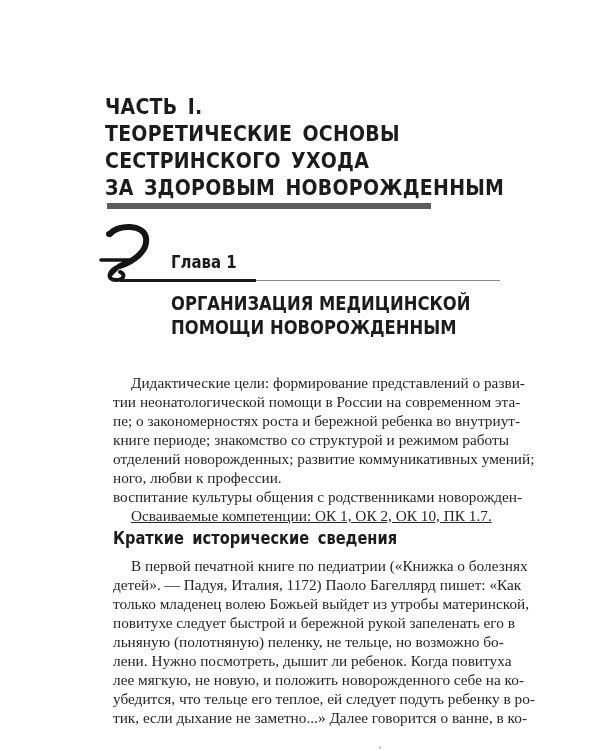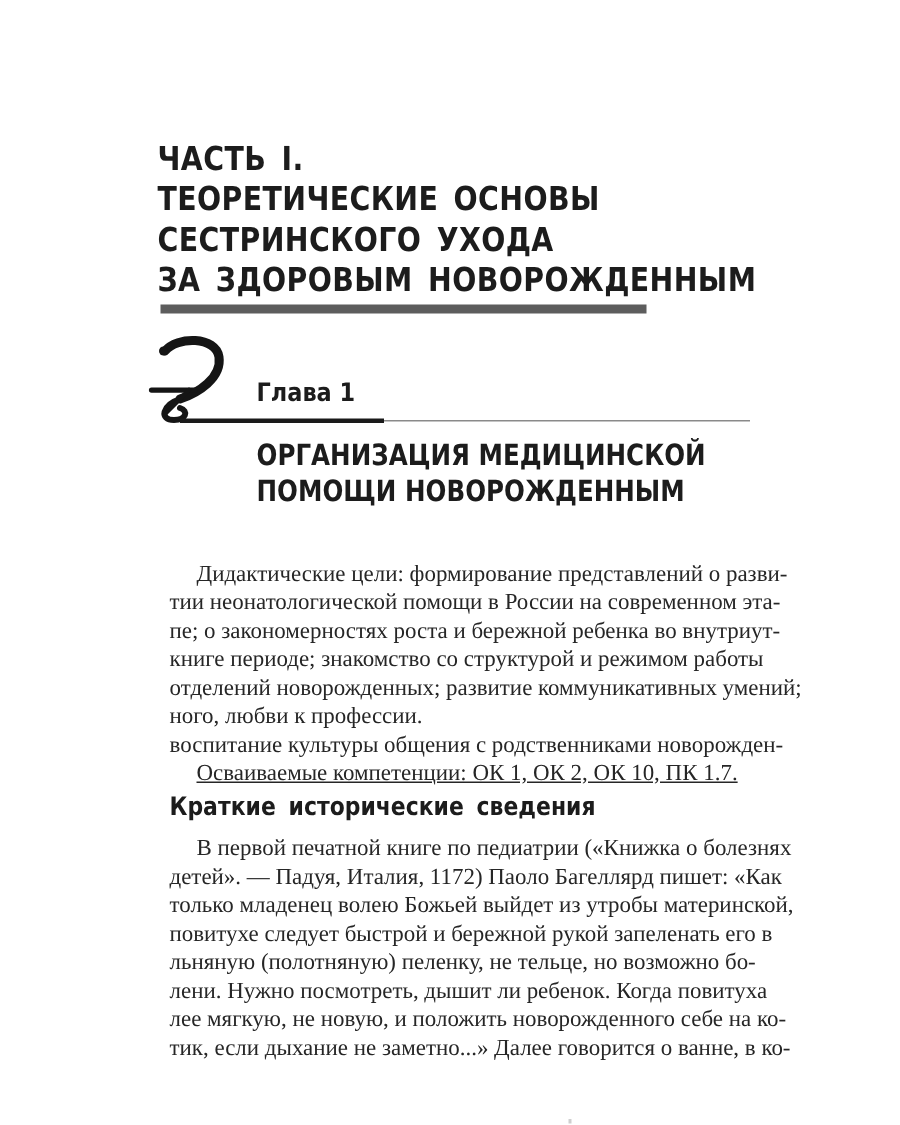--- a/index.html
+++ b/index.html
@@ -193,16 +193,17 @@
 <h3 class="section-heading">Краткие исторические сведения</h3>
 
 <div class="body-text history">
   <span class="line indent">В первой печатной книге по педиатрии («Книжка о болезнях</span>
   <span class="line">детей». — Падуя, Италия, 1172) Паоло Багеллярд пишет: «Как</span>
   <span class="line">только младенец волею Божьей выйдет из утробы материнской,</span>
   <span class="line">повитухе следует быстрой и бережной рукой запеленать его в</span>
   <span class="line">льняную (полотняную) пеленку, не тельце, но возможно бо-</span>
   <span class="line">лени. Нужно посмотреть, дышит ли ребенок. Когда повитуха</span>
   <span class="line">лее мягкую, не новую, и положить новорожденного себе на ко-</span>
+  <span class="line">убедится, что тельце его теплое, ей следует подуть ребенку в ро-</span>
   <span class="line">тик, если дыхание не заметно...» Далее говорится о ванне, в ко-</span>
 </div>
 
 <div class="speck"></div>
 
 </body></html>

